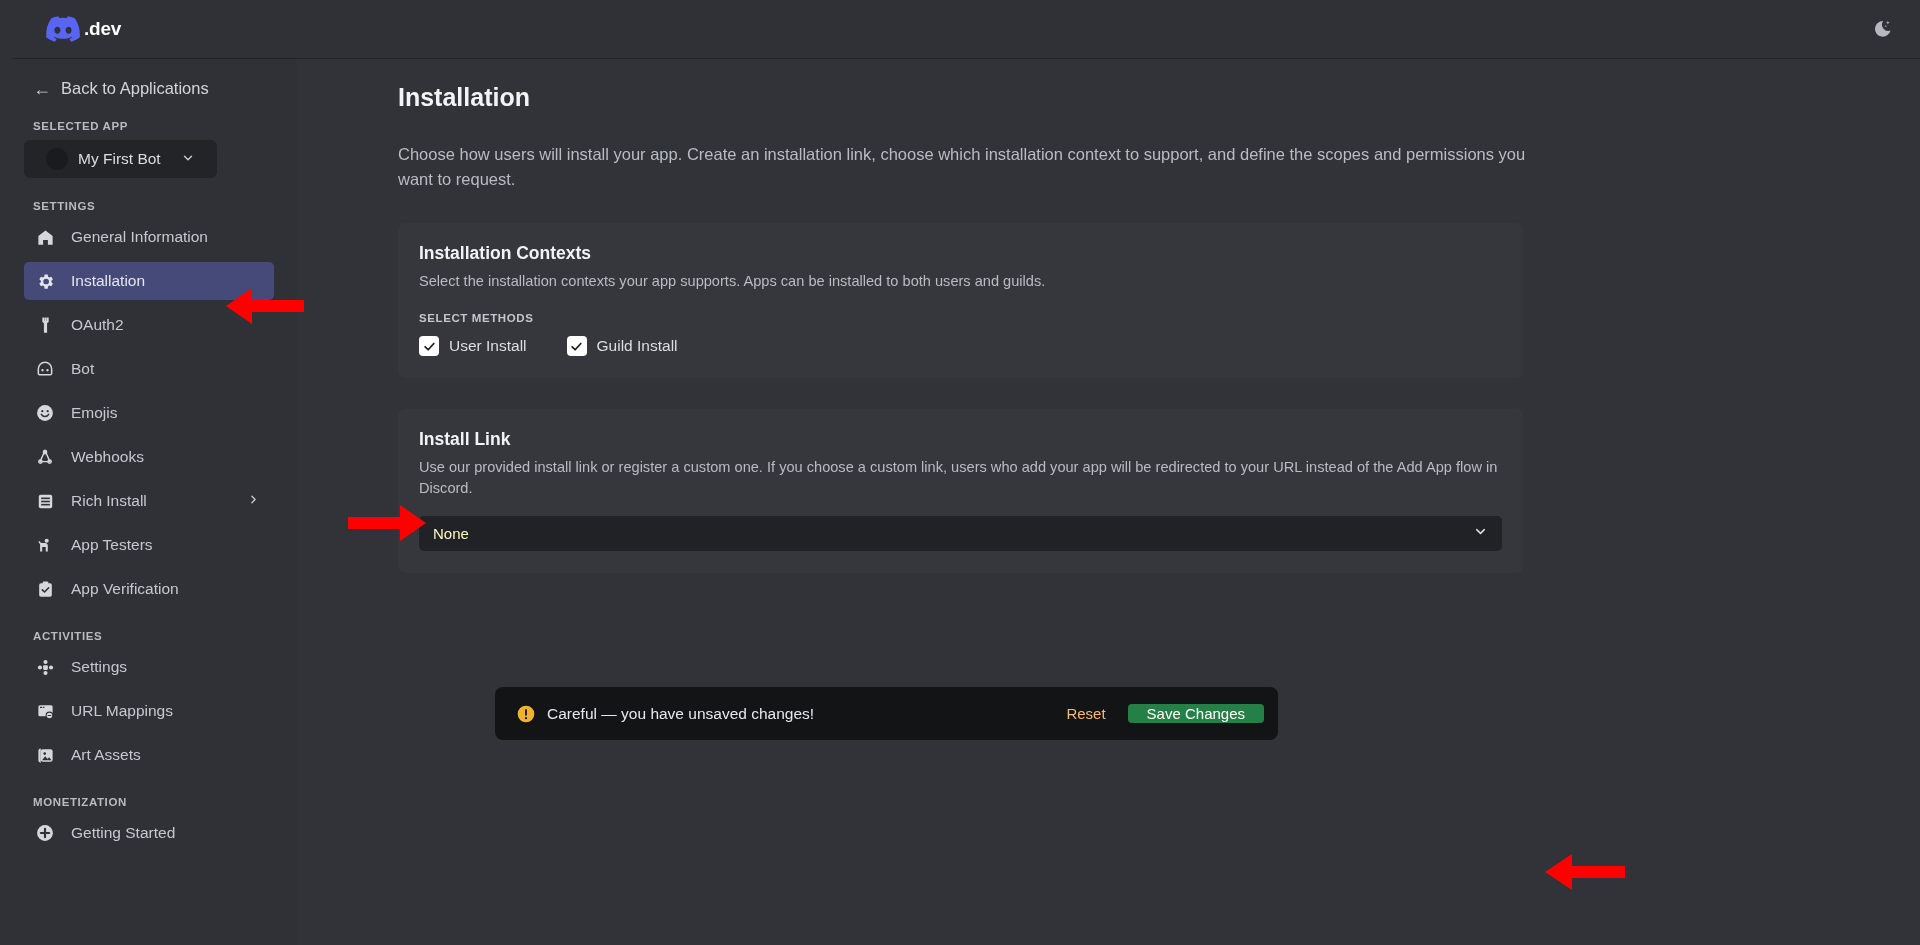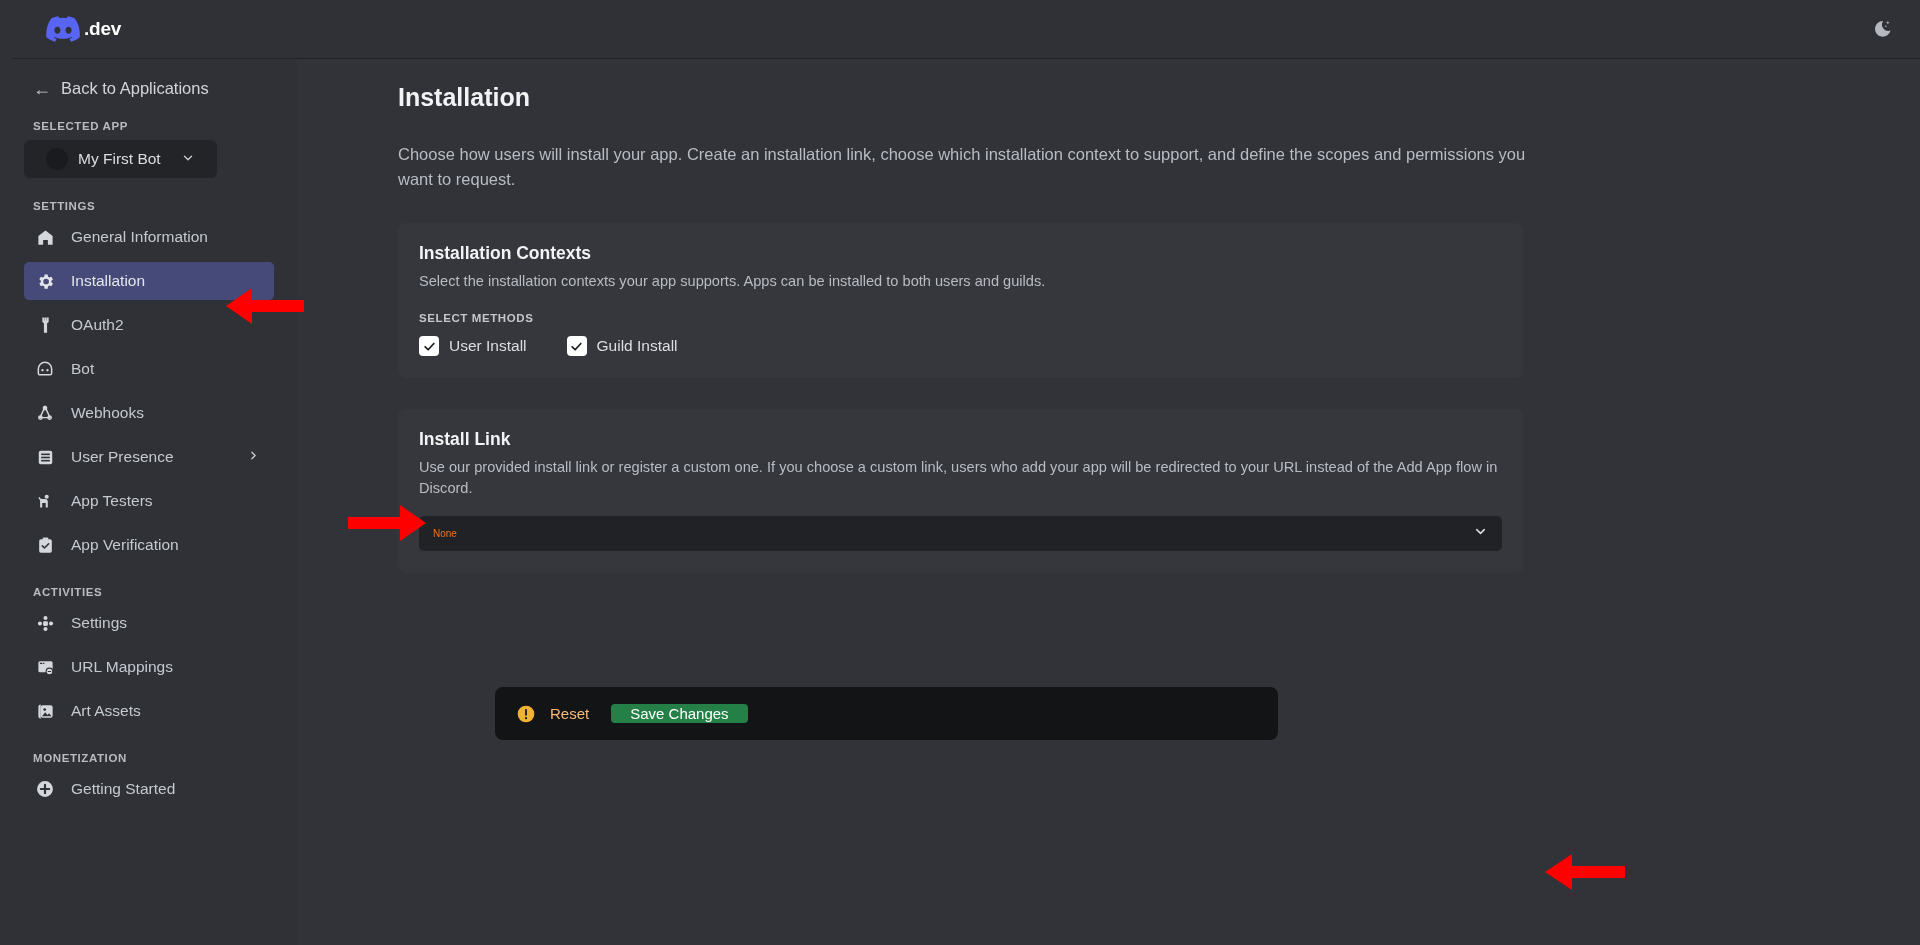--- a/index.html
+++ b/index.html
@@ -92,21 +92,21 @@
     display: flex; align-items: center; justify-content: center;
   }
   .cb svg { display: block; }
   .cb-label { color: #dcdee1; font-size: 15.5px; }
   .spacer-gap { width: 12px; }
 
   .select-box {
     margin-top: 17px; height: 35px; background: #212226; border-radius: 5px;
     display: flex; align-items: center; padding: 0 14px; cursor: pointer;
   }
-  .select-value { color: #f97316; font-size: 10px; flex: 1; }
+  .select-value { color: #fef9c3; font-size: 15px; flex: 1; }
 
   
   .savebar {
     position: absolute; left: 495px; top: 687px; width: 783px; height: 53px;
     background: #131416; border-radius: 8px;
     display: flex; align-items: center; padding: 0 14px 0 21px;
   }
   .warn-icon { width: 20px; height: 20px; flex: 0 0 20px; }
   .savebar-text { color: #e6e8eb; font-size: 15.5px; margin-left: 11px; flex: 1; }
   .reset-btn { color: #fdba74; font-size: 15px; cursor: pointer; padding: 8px 14px; }
@@ -194,20 +194,31 @@
     <span class="ico">
       <svg width="20" height="20" viewBox="0 0 24 24" fill="none" stroke="#d4d7dc" stroke-width="1.8">
           <path d="M4 12a8 8 0 0 1 16 0v5a2 2 0 0 1-2 2H6a2 2 0 0 1-2-2z"></path>
           <circle cx="9" cy="13.5" r="1.4" fill="#d4d7dc" stroke="none"></circle>
           <circle cx="15" cy="13.5" r="1.4" fill="#d4d7dc" stroke="none"></circle>
         </svg>
     </span>
     <span>Bot</span>
   </div>
 
+  <div class="nav-item">
+    <span class="ico">
+      <svg width="20" height="20" viewBox="0 0 24 24" fill="#d4d7dc">
+          <circle cx="12" cy="12" r="9.5"></circle>
+          <circle cx="8.8" cy="9.8" r="1.3" fill="#2f3136"></circle>
+          <circle cx="15.2" cy="9.8" r="1.3" fill="#2f3136"></circle>
+          <path d="M7.6 13.6a5 5 0 0 0 8.8 0" stroke="#2f3136" stroke-width="1.7" fill="none" stroke-linecap="round"></path>
+        </svg>
+    </span>
+    <span>Emojis</span>
+  </div>
 
   <div class="nav-item">
     <span class="ico">
       <svg width="20" height="20" viewBox="0 0 24 24" fill="none" stroke="#d4d7dc" stroke-width="1.7" stroke-linecap="round">
           <path d="M12 4.5 6 17.5h12z"></path>
           <circle cx="12" cy="6" r="2"></circle>
           <circle cx="6.5" cy="17.5" r="2"></circle>
           <circle cx="17.5" cy="17.5" r="2"></circle>
         </svg>
     </span>
@@ -216,21 +227,21 @@
 
   <div class="nav-item">
     <span class="ico">
       <svg width="19" height="19" viewBox="0 0 24 24" fill="#d4d7dc">
           <rect x="3.5" y="3.5" width="17" height="17" rx="2.5"></rect>
           <rect x="6.5" y="7" width="11" height="2" fill="#2f3136"></rect>
           <rect x="6.5" y="11" width="11" height="2" fill="#2f3136"></rect>
           <rect x="6.5" y="15" width="11" height="2" fill="#2f3136"></rect>
         </svg>
     </span>
-    <span>User Presence</span>
+    <span>Rich Install</span>
     <span class="chev-right">
       <svg width="13" height="13" viewBox="0 0 24 24" fill="none" stroke="#c9ccd1" stroke-width="2.4" stroke-linecap="round" stroke-linejoin="round">
           <polyline points="9 6 15 12 9 18"></polyline>
         </svg>
     </span>
   </div>
 
   <div class="nav-item">
     <span class="ico">
       <svg width="19" height="19" viewBox="0 0 24 24" fill="#d4d7dc">
@@ -352,20 +363,21 @@
 </div>
 
 <div class="savebar">
   <span class="warn-icon">
     <svg width="20" height="20" viewBox="0 0 24 24">
         <circle cx="12" cy="12" r="10" fill="#f0b232"></circle>
         <rect x="10.9" y="6" width="2.2" height="8" rx="1.1" fill="#1a1b1e"></rect>
         <circle cx="12" cy="17" r="1.35" fill="#1a1b1e"></circle>
       </svg>
   </span>
+  <span class="savebar-text">Careful — you have unsaved changes!</span>
   <span class="reset-btn">Reset</span>
   <span class="save-btn">Save Changes</span>
 </div>
 
 <svg class="arrow" id="arrow-installation" width="85" height="40" viewBox="0 0 85 40">
   <path d="M30 14 H82 V26 H30 V38 L4 20 L30 2 Z" fill="#ff0000"></path>
 </svg>
 
 <svg class="arrow" id="arrow-installlink" width="85" height="40" viewBox="0 0 85 40">
   <path d="M55 14 H3 V26 H55 V38 L81 20 L55 2 Z" fill="#ff0000"></path>

